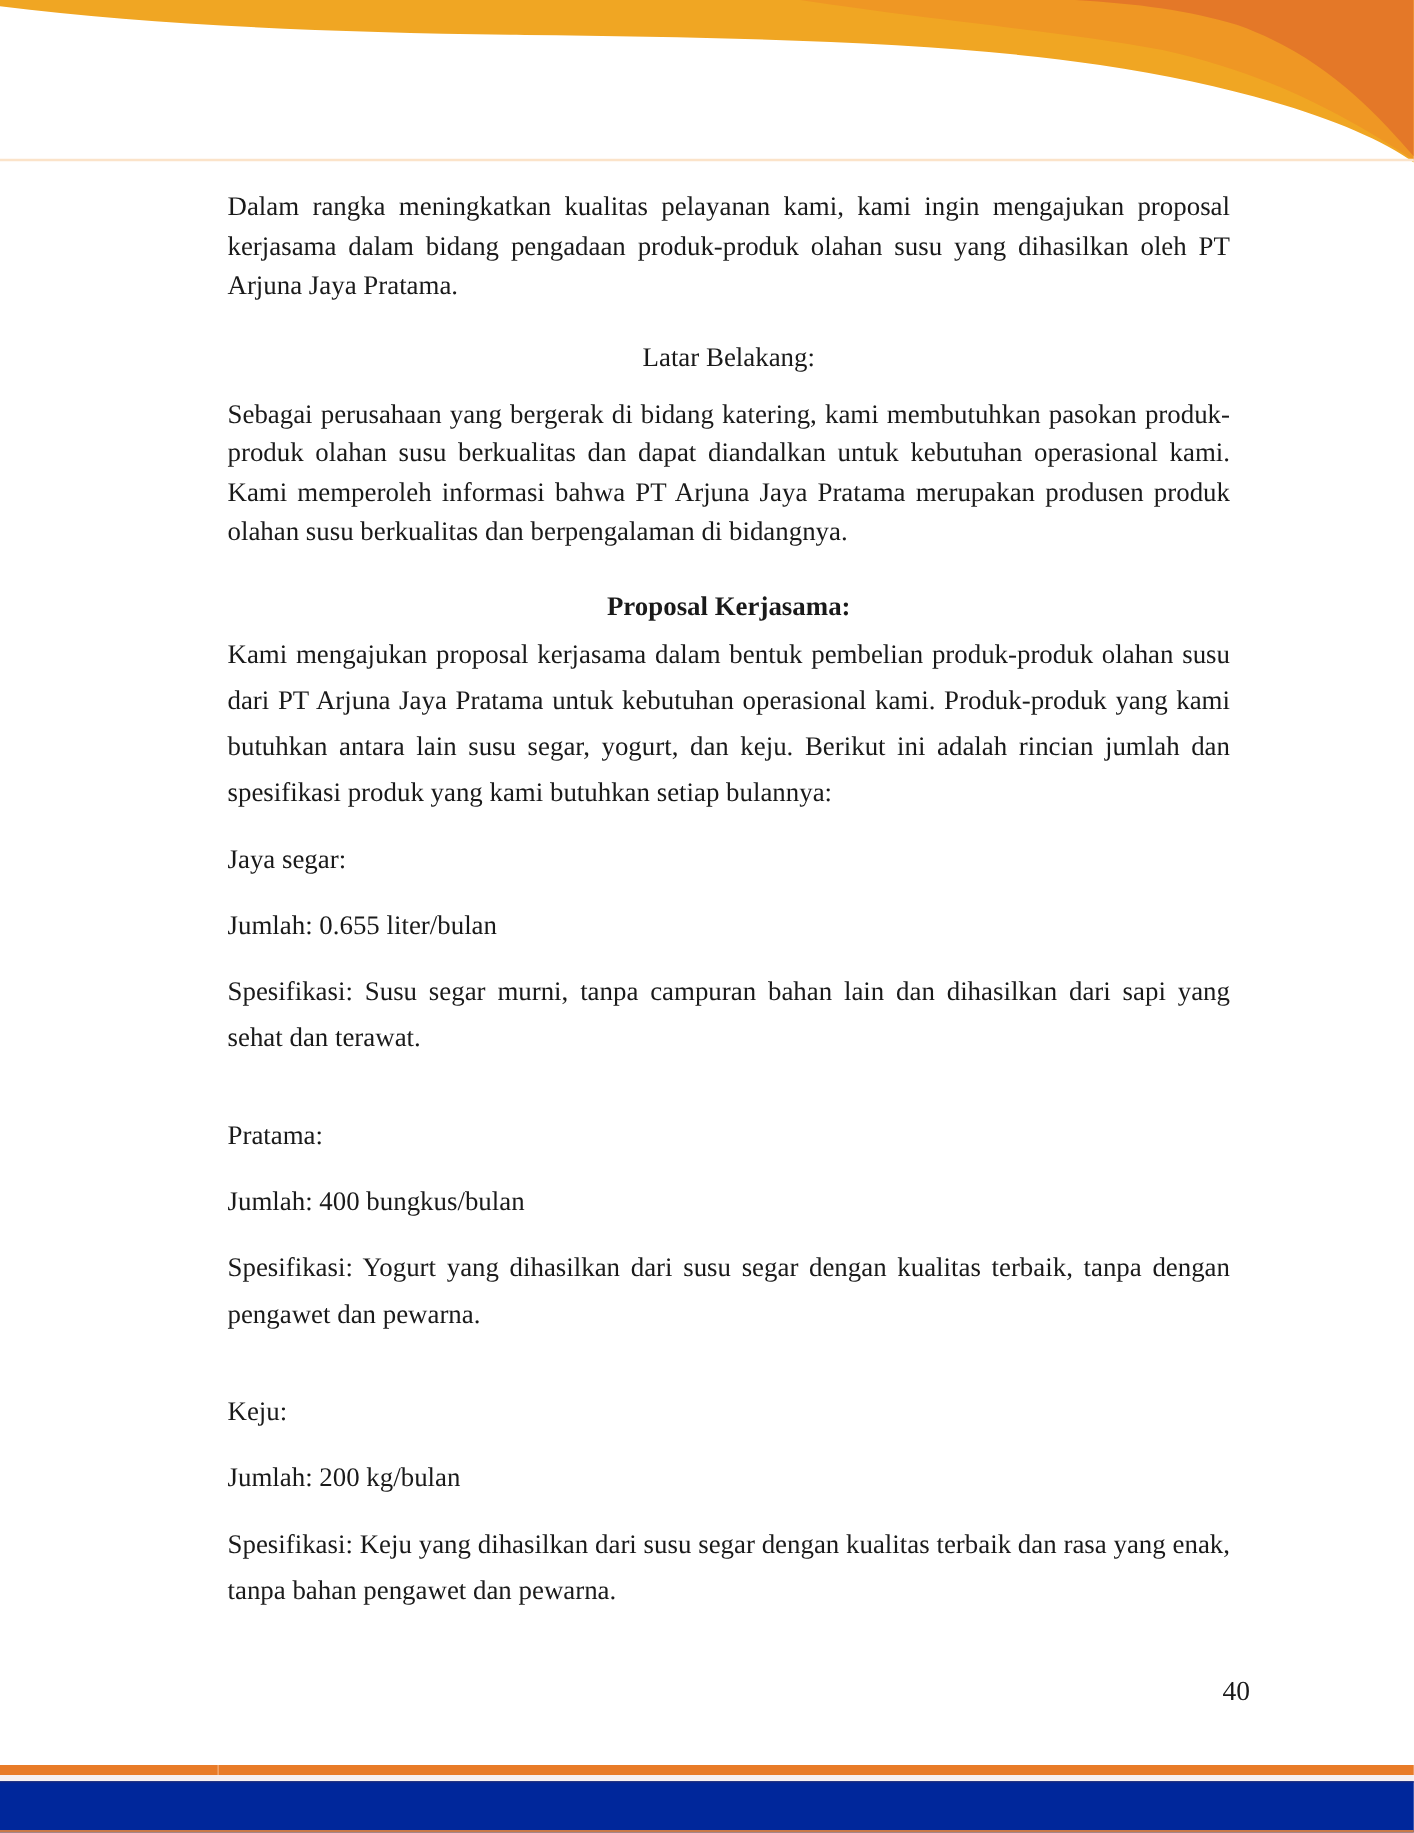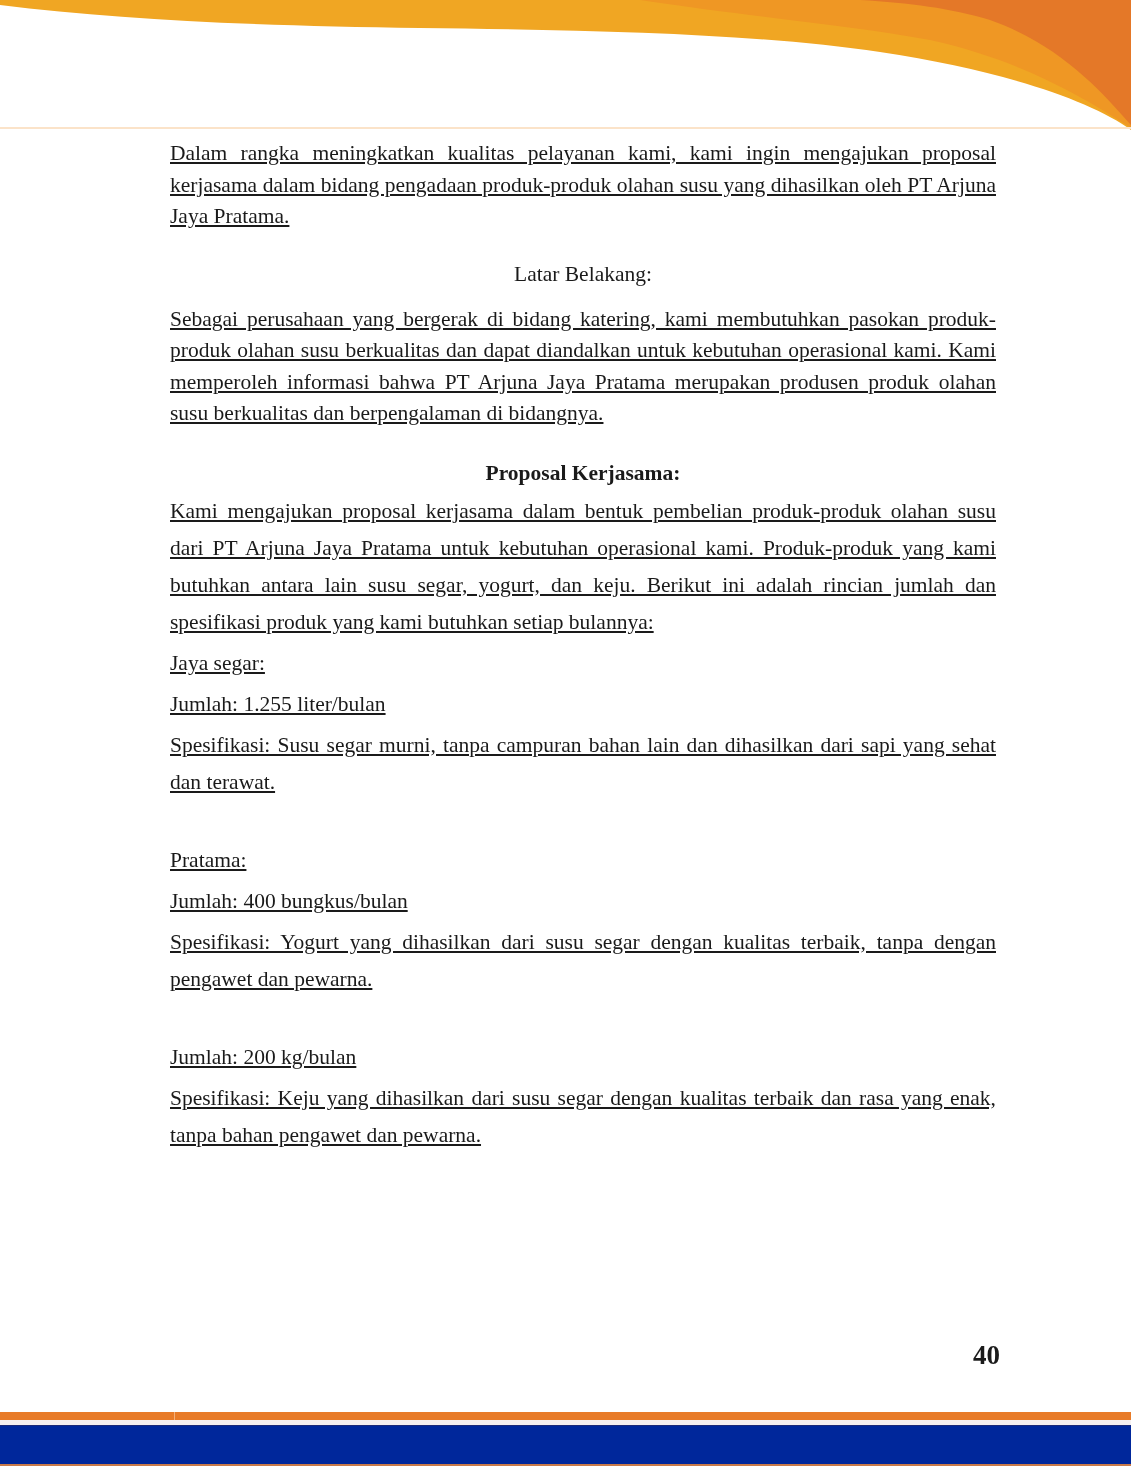--- a/index.html
+++ b/index.html
@@ -1,25 +1,25 @@
 <!DOCTYPE html>
 <html><head>
 <meta charset="utf-8">
 <style>
   html, body { margin: 0; padding: 0; background: #ffffff; }
   body { width: 1131px; height: 1466px; position: relative; overflow: hidden;
          font-family: "Liberation Serif", "DejaVu Serif", serif; color: #1a1a1a; }
   .header-wave { position: absolute; left: 0; top: 0; width: 1131px; height: 135px; }
   .header-rule { position: absolute; left: 0; top: 127px; width: 1131px; height: 2px; background: #fbe3c9; }
   .content { position: absolute; left: 166px; top: 134px; width: 834px; font-size: 21.5px; }
-  .p { margin: 4px; text-align: justify; text-align-last: left; text-decoration: underline; }
+  .p { margin: 16px; text-align: justify; text-align-last: left; }
   .tight { line-height: 31.5px; }
   .loose { line-height: 37px; }
   .heading { margin: 0; line-height: 31px; text-align: center; }
-  .page-number { position: absolute; right: 131px; top: 1340px; font-size: 27px; font-weight: bold; }
+  .page-number { position: absolute; right: 131px; top: 1340px; font-size: 22px; }
   .footer-orange { position: absolute; left: 0; top: 1412px; width: 1131px; height: 8px; background: #e87b28; }
   .footer-orange .seam { position: absolute; left: 174px; top: 0; width: 1px; height: 8px; background: #f4b07a; }
   .footer-white { position: absolute; left: 0; top: 1420px; width: 1131px; height: 5px; background: #f6f0f0; }
   .footer-blue { position: absolute; left: 0; top: 1425px; width: 1131px; height: 41px; background: #00279b; border-top: 1px solid #1b2a78; border-bottom: 2px solid #c87a4a; box-sizing: border-box; }
 </style>
 </head>
 <body>
 
 <svg class="header-wave" viewBox="0 0 1131 135" preserveAspectRatio="none">
   <path d="M0,0 L1131,0 L1131,130 C1090,100 1000,70 880,52 C760,34 600,30 420,28 C260,26 120,20 0,5 Z" fill="#f0a623"></path>
@@ -32,31 +32,32 @@
   <p class="p tight">Dalam rangka meningkatkan kualitas pelayanan kami, kami ingin mengajukan proposal kerjasama dalam bidang pengadaan produk-produk olahan susu yang dihasilkan oleh PT Arjuna Jaya Pratama.</p>
 
   <p class="heading" style="margin-top:26px;">Latar Belakang:</p>
   <p class="p tight" style="margin-top:14px;">Sebagai perusahaan yang bergerak di bidang katering, kami membutuhkan pasokan produk-produk olahan susu berkualitas dan dapat diandalkan untuk kebutuhan operasional kami. Kami memperoleh informasi bahwa PT Arjuna Jaya Pratama merupakan produsen produk olahan susu berkualitas dan berpengalaman di bidangnya.</p>
 
   <p class="heading" style="margin-top:28px;font-weight:bold;">Proposal Kerjasama:</p>
   <p class="p loose" style="margin-top:4px;">Kami mengajukan proposal kerjasama dalam bentuk pembelian produk-produk olahan susu dari PT Arjuna Jaya Pratama untuk kebutuhan operasional kami. Produk-produk yang kami butuhkan antara lain susu segar, yogurt, dan keju. Berikut ini adalah rincian jumlah dan spesifikasi produk yang kami butuhkan setiap bulannya:</p>
 
   <div>
     <p class="p loose">Jaya segar:</p>
-    <p class="p loose">Jumlah: 1.255 liter/bulan</p>
+    <p class="p loose">Jumlah: 0.655 liter/bulan</p>
     <p class="p loose">Spesifikasi: Susu segar murni, tanpa campuran bahan lain dan dihasilkan dari sapi yang sehat dan terawat.</p>
   </div>
 
   <div style="margin-top:41px;">
     <p class="p loose">Pratama:</p>
     <p class="p loose">Jumlah: 400 bungkus/bulan</p>
     <p class="p loose">Spesifikasi: Yogurt yang dihasilkan dari susu segar dengan kualitas terbaik, tanpa dengan pengawet dan pewarna.</p>
   </div>
 
   <div style="margin-top:41px;">
+    <p class="p loose">Keju:</p>
     <p class="p loose">Jumlah: 200 kg/bulan</p>
     <p class="p loose">Spesifikasi: Keju yang dihasilkan dari susu segar dengan kualitas terbaik dan rasa yang enak, tanpa bahan pengawet dan pewarna.</p>
   </div>
 </div>
 
 <div class="page-number">40</div>
 
 <div class="footer-orange">
     <div class="seam"></div>
   </div>

